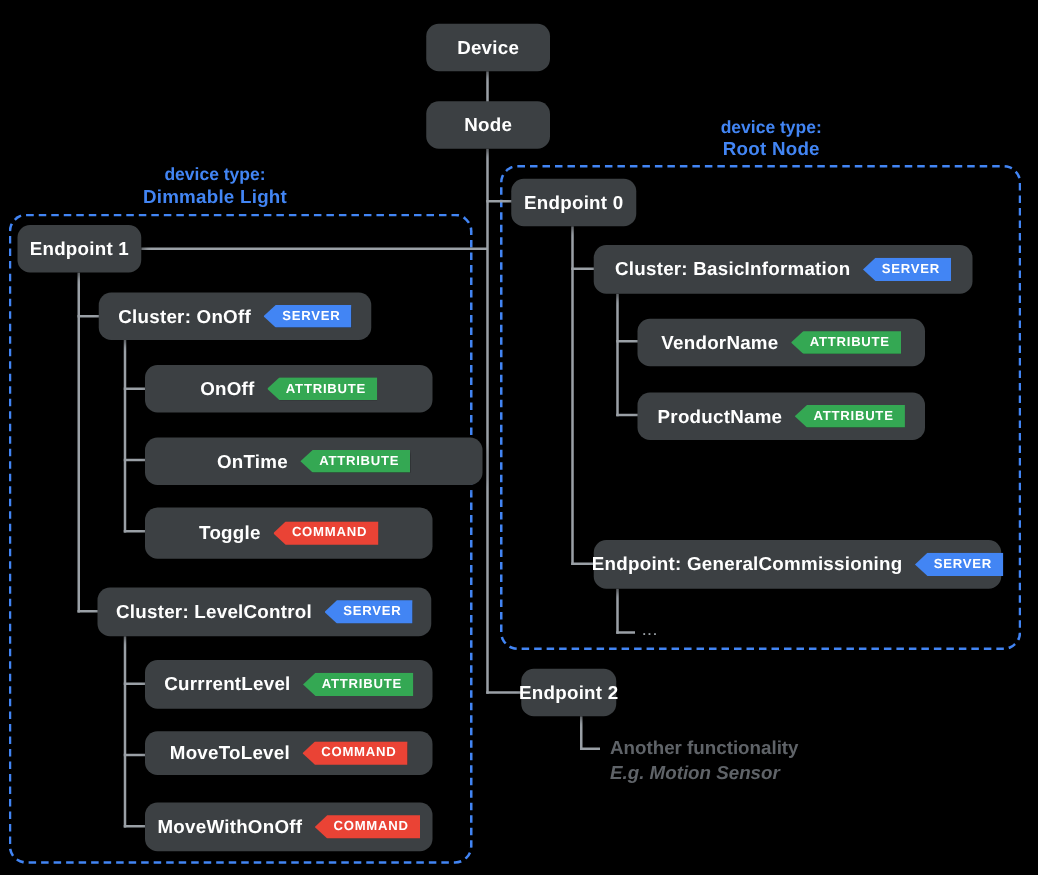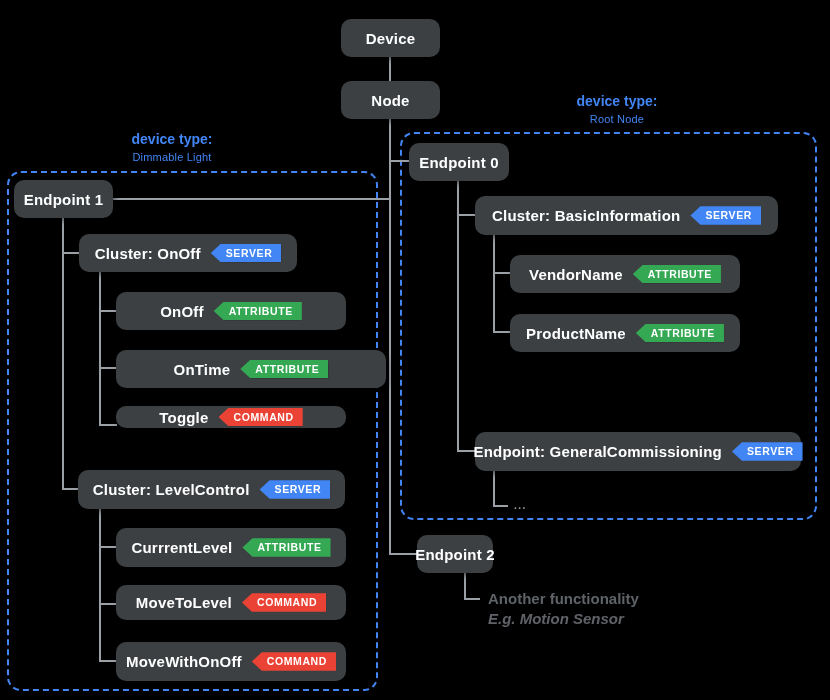--- a/index.html
+++ b/index.html
@@ -29,21 +29,21 @@
     padding:4px 9px 4px 15px;line-height:1;
     clip-path:polygon(10px 0,100% 0,100% 100%,10px 100%,0 50%);
     filter:drop-shadow(1.5px 2px 1px rgba(0,0,0,0.45));
   }
   .badge.server{background:var(--blue,#4285f4);}
   .badge.attribute{background:var(--green,#34a853);}
   .badge.command{background:var(--red,#ea4335);}
   
   .caption{position:absolute;text-align:center;color:var(--blue,#4285f4);z-index:1;}
   .cap-l1{font-size:14px;font-weight:bold;line-height:17px;}
-  .cap-l2{font-size:11px;font-weight:normal;line-height:19px;letter-spacing:.2px;}
+  .cap-l2{font-size:15px;font-weight:bold;line-height:19px;letter-spacing:.2px;}
   
   .note{position:absolute;color:var(--muted,#5f6368);font-size:15px;font-weight:bold;line-height:19px;}
   .note.italic{font-style:italic;}
   .ellipsis{position:absolute;color:var(--line,#9aa0a6);font-size:10px;font-weight:bold;letter-spacing:1.5px;line-height:6px;}
 </style>
 </head>
 <body>
 
 <div class="canvas">
 
@@ -125,21 +125,21 @@
     <span class="badge server">SERVER</span>
   </div>
   <div class="nodebox" style="left:116px;top:292px;width:230px;height:38px">
     <span class="lbl">OnOff</span>
     <span class="badge attribute">ATTRIBUTE</span>
   </div>
   <div class="nodebox" style="left:116px;top:350px;width:270px;height:38px">
     <span class="lbl">OnTime</span>
     <span class="badge attribute">ATTRIBUTE</span>
   </div>
-  <div class="nodebox" style="left:116px;top:406px;width:230px;height:22px">
+  <div class="nodebox" style="left:116px;top:406px;width:230px;height:41px">
     <span class="lbl">Toggle</span>
     <span class="badge command">COMMAND</span>
   </div>
   <div class="nodebox" style="left:78px;top:470px;width:267px;height:39px">
     <span class="lbl">Cluster: LevelControl</span>
     <span class="badge server">SERVER</span>
   </div>
   <div class="nodebox" style="left:116px;top:528px;width:230px;height:39px">
     <span class="lbl">CurrrentLevel</span>
     <span class="badge attribute">ATTRIBUTE</span>

